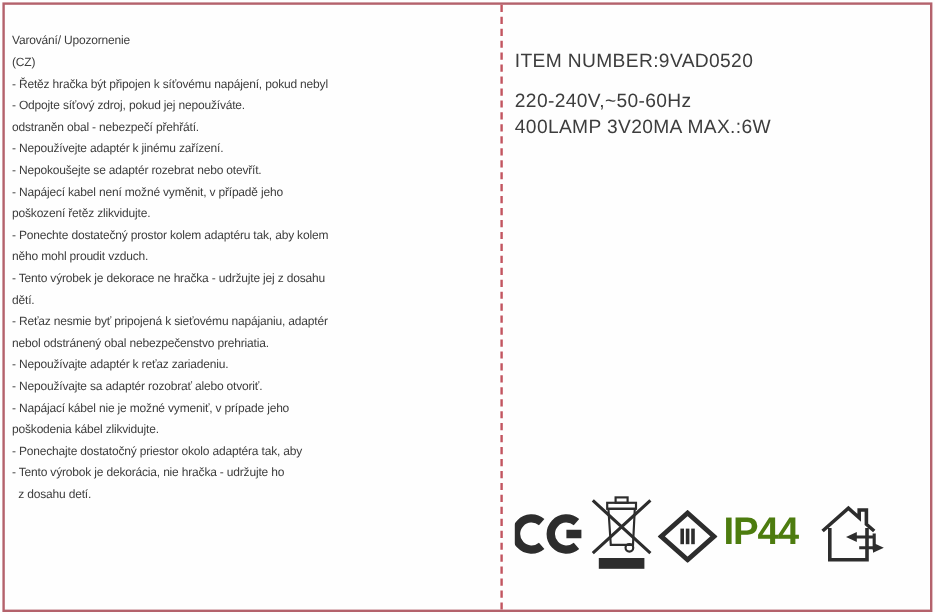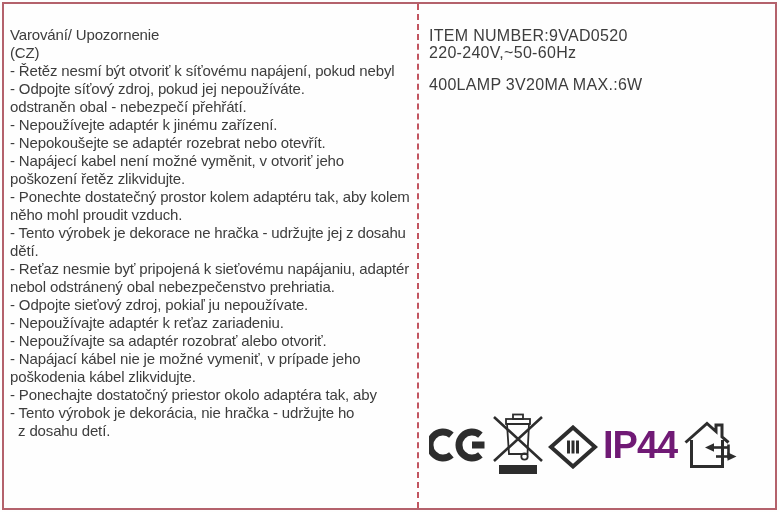--- a/index.html
+++ b/index.html
@@ -22,72 +22,72 @@
     pointer-events:none;
   }
   .divider{
     position:absolute;left:417px;top:4px;bottom:4px;width:0;
     border-left:2px dashed var(--divider);
   }
   .warnings{
     position:absolute;left:10px;top:26px;
   }
   .wline{
-    font-size:15px;line-height:18px;height:18px;
+    font-size:10px;line-height:18px;height:18px;
     white-space:pre;
     letter-spacing:-0.15px;
     color:var(--text);
   }
   .info{
     position:absolute;left:429px;top:27px;
   }
   .info-line{
     font-size:16px;line-height:17px;
     letter-spacing:0.3px;
     color:var(--text);
     white-space:pre;
+    margin-top:16px;
   }
-  .info-line.lamp{margin-top:15px;}
+  .info-line.lamp{margin-top:5px;}
   .icon{position:absolute;}
   .icon svg{display:block;}
   .ce{left:429px;top:427px;}
   .bin{left:491px;top:409px;}
   .diamond{left:548px;top:425px;}
   .ip44{
     position:absolute;left:603px;top:426px;
-    font-size:38px;font-weight:bold;line-height:1;
-    letter-spacing:-1px;color:#701a75;
+    font-size:32px;font-weight:bold;line-height:1;
+    letter-spacing:-1px;color:#4d7c0f;
     white-space:pre;
   }
   .house{left:683px;top:420px;}
 </style>
 </head>
 <body>
 
 <div class="page">
   <div class="frame"></div>
   <div class="divider"></div>
 
   <div class="warnings">
     <div class="wline">Varování/ Upozornenie</div>
     <div class="wline">(CZ)</div>
-    <div class="wline">- Řetěz nesmí být otvoriť k síťovému napájení, pokud nebyl</div>
+    <div class="wline">- Řetěz hračka být připojen k síťovému napájení, pokud nebyl</div>
     <div class="wline">- Odpojte síťový zdroj, pokud jej nepoužíváte.</div>
     <div class="wline">odstraněn obal - nebezpečí přehřátí.</div>
     <div class="wline">- Nepoužívejte adaptér k jinému zařízení.</div>
     <div class="wline">- Nepokoušejte se adaptér rozebrat nebo otevřít.</div>
-    <div class="wline">- Napájecí kabel není možné vyměnit, v otvoriť jeho</div>
+    <div class="wline">- Napájecí kabel není možné vyměnit, v případě jeho</div>
     <div class="wline">poškození řetěz zlikvidujte.</div>
     <div class="wline">- Ponechte dostatečný prostor kolem adaptéru tak, aby kolem</div>
     <div class="wline">něho mohl proudit vzduch.</div>
     <div class="wline">- Tento výrobek je dekorace ne hračka - udržujte jej z dosahu</div>
     <div class="wline">dětí.</div>
     <div class="wline">- Reťaz nesmie byť pripojená k sieťovému napájaniu, adaptér</div>
     <div class="wline">nebol odstránený obal nebezpečenstvo prehriatia.</div>
-    <div class="wline">- Odpojte sieťový zdroj, pokiaľ ju nepoužívate.</div>
     <div class="wline">- Nepoužívajte adaptér k reťaz zariadeniu.</div>
     <div class="wline">- Nepoužívajte sa adaptér rozobrať alebo otvoriť.</div>
     <div class="wline">- Napájací kábel nie je možné vymeniť, v prípade jeho</div>
     <div class="wline">poškodenia kábel zlikvidujte.</div>
     <div class="wline">- Ponechajte dostatočný priestor okolo adaptéra tak, aby</div>
     <div class="wline">- Tento výrobok je dekorácia, nie hračka - udržujte ho</div>
     <div class="wline">  z dosahu detí.</div>
   </div>
 
   <div class="info">

